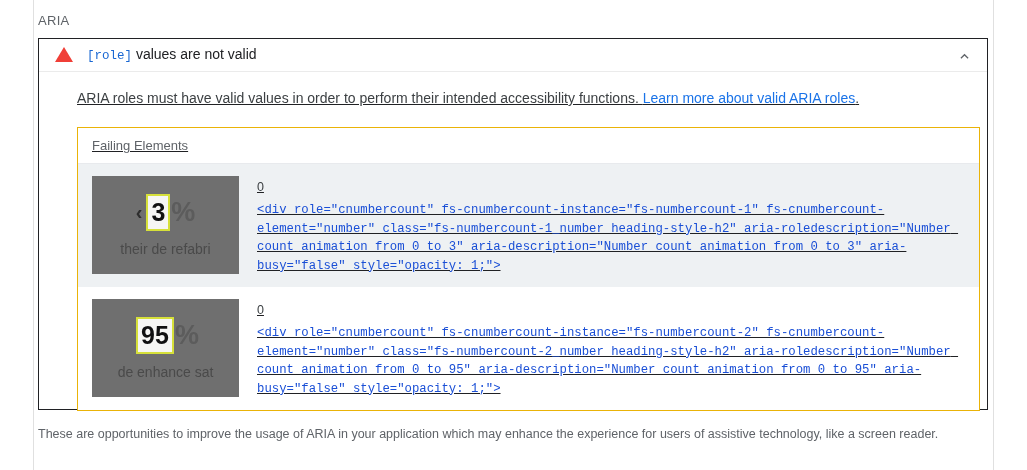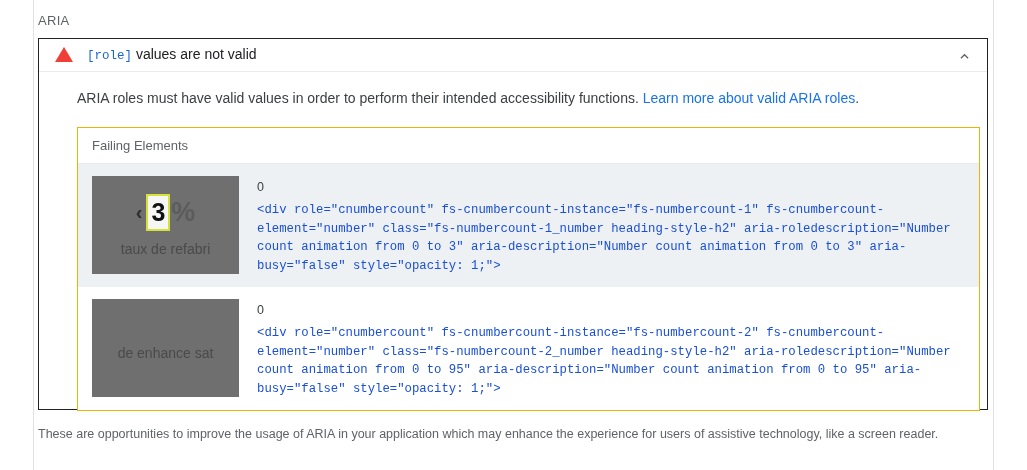--- a/index.html
+++ b/index.html
@@ -104,20 +104,21 @@
     right: 18px;
     top: 50%;
     margin-top: -3px;
     width: 9px;
     height: 9px;
   }
   .chevron svg { display: block; }
 
   .audit-body {
     padding: 16px 20px 0 38px;
+    text-decoration: underline;
   }
 
   .audit-desc {
     font-size: 14px;
     line-height: 20px;
     color: #3c4043;
   }
   .audit-desc a {
     color: #1a73e8;
     text-decoration: none;
@@ -264,32 +265,37 @@
         <div class="table-head">Failing Elements</div>
 
         <div class="table-row alt">
           <div class="thumb">
             <div class="thumb-inner">
               <div class="thumb-row">
                 <span class="thumb-caret">‹</span>
                 <span class="thumb-num">3</span>
                 <span class="thumb-pct">%</span>
               </div>
-              <div class="thumb-cap">taux de refabri</div>
+              <div class="thumb-cap">their de refabri</div>
             </div>
           </div>
           <div class="snippet">
             <div class="snippet-label">0</div>
             <div class="snippet-code">&lt;div role="cnumbercount" fs-cnumbercount-instance="fs-numbercount-1" fs-cnumbercount-element="number" class="fs-numbercount-1_number heading-style-h2" aria-roledescription="Number count animation from 0 to 3" aria-description="Number count animation from 0 to 3" aria-busy="false" style="opacity: 1;"&gt;</div>
           </div>
         </div>
 
         <div class="table-row plain">
           <div class="thumb">
             <div class="thumb-inner">
+              <div class="thumb-row">
+                <span class="thumb-caret"></span>
+                <span class="thumb-num">95</span>
+                <span class="thumb-pct">%</span>
+              </div>
               <div class="thumb-cap">de enhance sat</div>
             </div>
           </div>
           <div class="snippet">
             <div class="snippet-label">0</div>
             <div class="snippet-code">&lt;div role="cnumbercount" fs-cnumbercount-instance="fs-numbercount-2" fs-cnumbercount-element="number" class="fs-numbercount-2_number heading-style-h2" aria-roledescription="Number count animation from 0 to 95" aria-description="Number count animation from 0 to 95" aria-busy="false" style="opacity: 1;"&gt;</div>
           </div>
         </div>
 
       </div>

